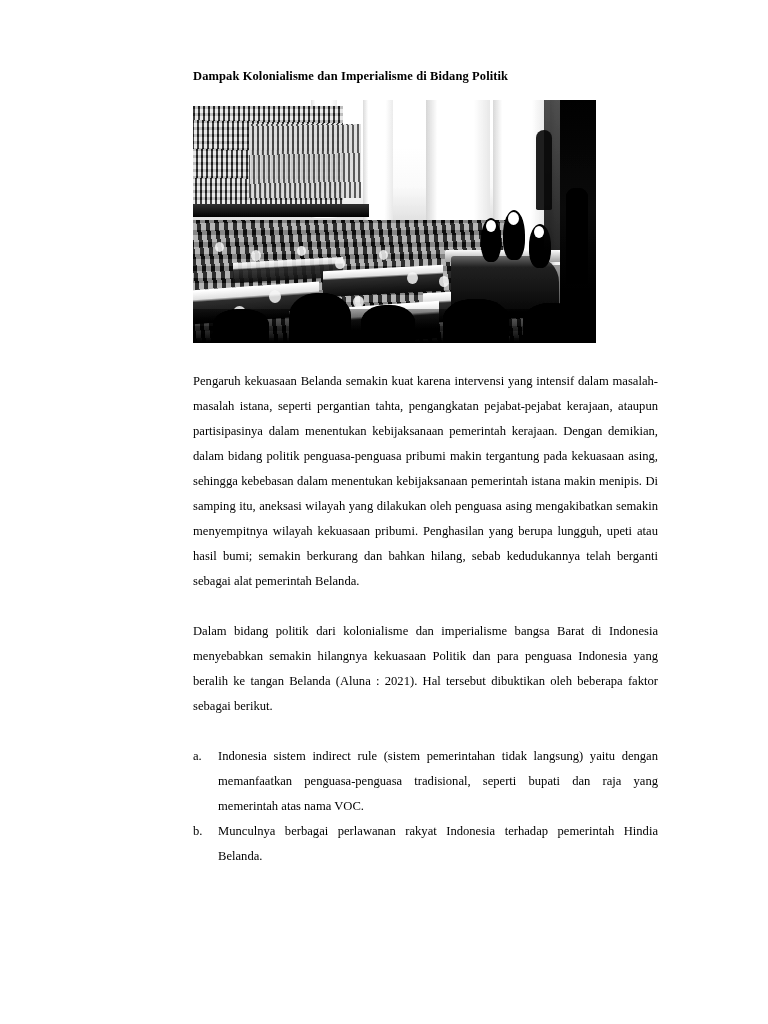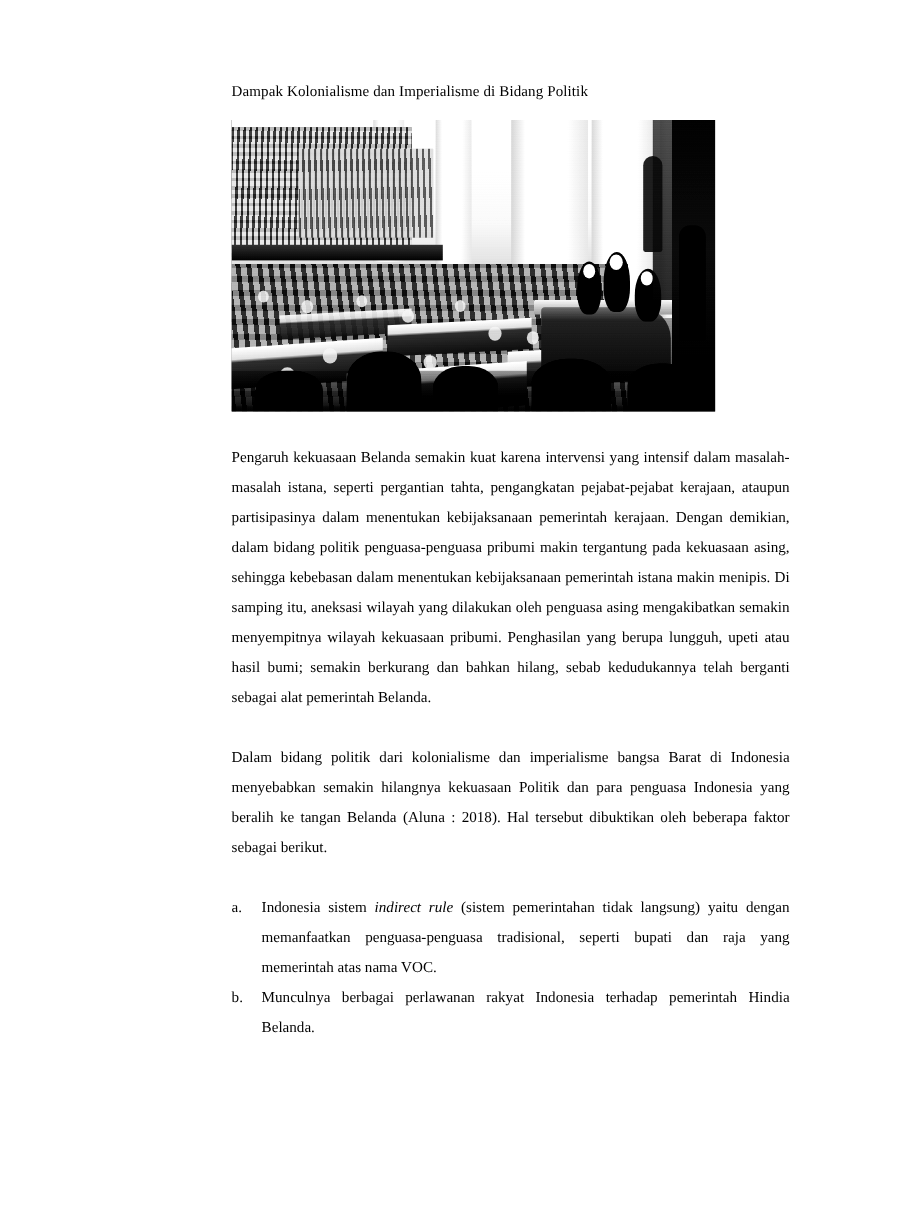--- a/index.html
+++ b/index.html
@@ -26,21 +26,21 @@
 
   .content {
     position: absolute;
     left: 193px;
     top: 68px;
     width: 465px;
   }
 
   .doc-title {
     font-size: 12.5px;
-    font-weight: normal;
+    font-weight: bold;
     line-height: 16px;
     letter-spacing: 0.1px;
     margin: 0 0 16px 0;
     text-align: left;
   }
 
   
   .figure {
     width: 403px;
     height: 243px;
@@ -248,21 +248,21 @@
   .list-marker {
     width: 25px;
     flex: 0 0 25px;
     text-align: left;
   }
   .list-text {
     flex: 1 1 auto;
     text-align: justify;
     text-justify: inter-word;
   }
-  .ital { font-style: italic; }
+  .ital { }
 </style>
 </head>
 <body>
 
 <div class="page">
   <div class="content">
 
     <h1 class="doc-title">Dampak Kolonialisme dan Imperialisme di Bidang Politik</h1>
 
     <div class="figure">
@@ -321,21 +321,21 @@
         <div class="ph-fore-fig g5"></div>
 
         <div class="ph-grain"></div>
       </div>
     </div>
 
     <div class="body-text">
 
       <p class="para">Pengaruh kekuasaan Belanda semakin kuat karena intervensi yang intensif dalam masalah-masalah istana, seperti pergantian tahta, pengangkatan pejabat-pejabat kerajaan, ataupun partisipasinya dalam menentukan kebijaksanaan pemerintah kerajaan. Dengan demikian, dalam bidang politik penguasa-penguasa pribumi makin tergantung pada kekuasaan asing, sehingga kebebasan dalam menentukan kebijaksanaan pemerintah istana makin menipis. Di samping itu, aneksasi wilayah yang dilakukan oleh penguasa asing mengakibatkan semakin menyempitnya wilayah kekuasaan pribumi. Penghasilan yang berupa lungguh, upeti atau hasil bumi; semakin berkurang dan bahkan hilang, sebab kedudukannya telah berganti sebagai alat pemerintah Belanda.</p>
 
-      <p class="para">Dalam bidang politik dari kolonialisme dan imperialisme bangsa Barat di Indonesia menyebabkan semakin hilangnya kekuasaan Politik dan para penguasa Indonesia yang beralih ke tangan Belanda (Aluna : 2018). Hal tersebut dibuktikan oleh beberapa faktor sebagai berikut.</p>
+      <p class="para">Dalam bidang politik dari kolonialisme dan imperialisme bangsa Barat di Indonesia menyebabkan semakin hilangnya kekuasaan Politik dan para penguasa Indonesia yang beralih ke tangan Belanda (Aluna : 2021). Hal tersebut dibuktikan oleh beberapa faktor sebagai berikut.</p>
 
       <ul class="list">
         <li class="list-item">
           <span class="list-marker">a.</span>
           <span class="list-text"><span>Indonesia sistem </span><span class="ital">indirect rule</span><span> (sistem pemerintahan tidak langsung) yaitu dengan memanfaatkan penguasa-penguasa tradisional, seperti bupati dan raja yang memerintah atas nama VOC.</span></span>
         </li>
         <li class="list-item">
           <span class="list-marker">b.</span>
           <span class="list-text"><span>Munculnya berbagai perlawanan rakyat Indonesia terhadap pemerintah Hindia Belanda.</span></span>
         </li>

